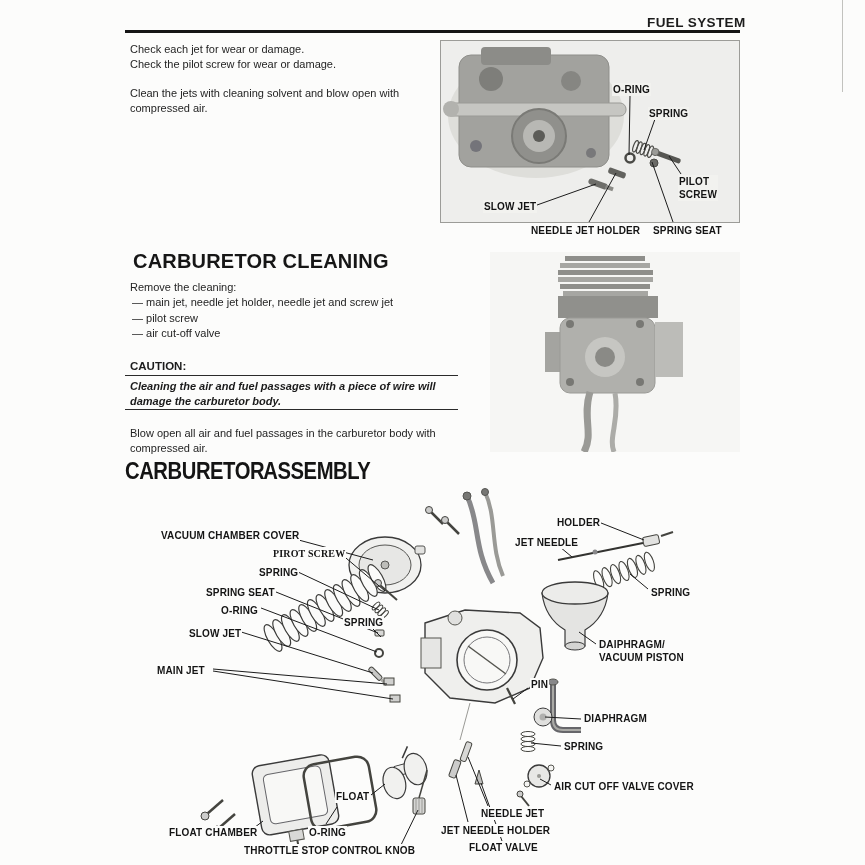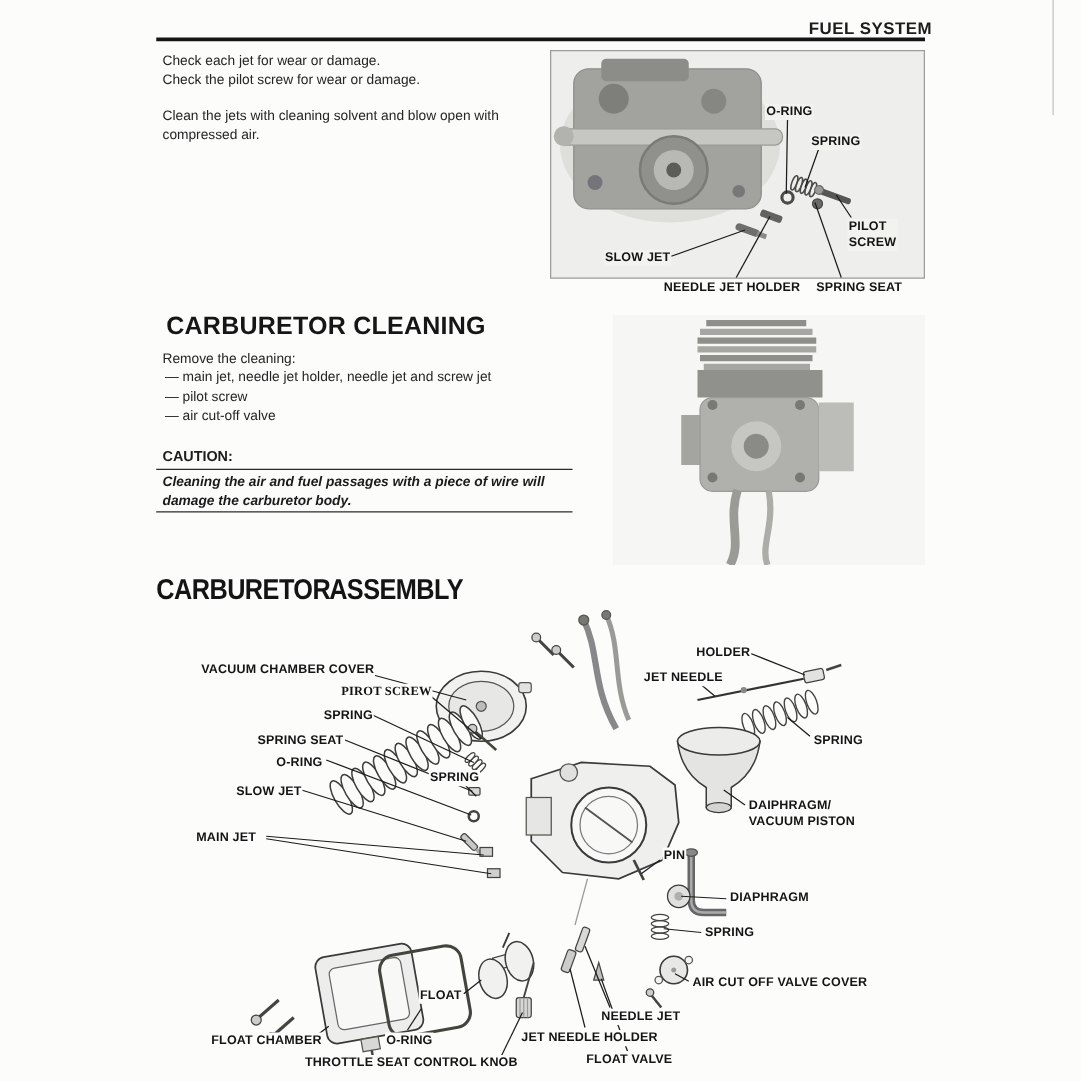--- a/index.html
+++ b/index.html
@@ -88,20 +88,21 @@
   <div class="abs para" style="left:130px; top:280px;">Remove the cleaning:</div>
   <div class="abs items" style="left:132px; top:294px; width:330px;">
     <div class="para">— main jet, needle jet holder, needle jet and screw jet</div>
     <div class="para">— pilot screw</div>
     <div class="para">— air cut-off valve</div>
   </div>
   <div class="abs caution-hd" style="left:130px; top:360px;">CAUTION:</div>
   <div class="abs thinrule" style="left:125px; top:375px; width:333px; height:1px;"></div>
   <div class="abs caution-tx" style="left:130px; top:379px; width:333px;">Cleaning the air and fuel passages with a piece of wire will damage the carburetor body.</div>
   <div class="abs thinrule" style="left:125px; top:409px; width:333px; height:1px;"></div>
+  <div class="abs para" style="left:130px; top:426px; width:322px;">Blow open all air and fuel passages in the carburetor body with compressed air.</div>
 
   <svg class="art" style="left:490px; top:252px;" width="250" height="200" viewBox="0 0 250 200">
     <rect width="250" height="200" fill="#f6f6f4"></rect>
     <g>
       <rect x="75" y="4" width="80" height="5" fill="#8e8e8a"></rect>
       <rect x="70" y="11" width="90" height="5" fill="#a6a6a2"></rect>
       <rect x="68" y="18" width="95" height="5" fill="#8e8e8a"></rect>
       <rect x="68" y="25" width="95" height="5" fill="#a6a6a2"></rect>
       <rect x="70" y="32" width="90" height="5" fill="#8e8e8a"></rect>
       <rect x="73" y="39" width="85" height="5" fill="#a6a6a2"></rect>
@@ -328,20 +329,20 @@
   <div class="lbl" style="left:556px; top:516px;">HOLDER</div>
   <div class="lbl" style="left:514px; top:536px;">JET NEEDLE</div>
   <div class="lbl" style="left:650px; top:586px;">SPRING</div>
   <div class="lbl" style="left:598px; top:638px;">DAIPHRAGM/
 VACUUM PISTON</div>
   <div class="lbl" style="left:530px; top:678px;">PIN</div>
   <div class="lbl" style="left:583px; top:712px;">DIAPHRAGM</div>
   <div class="lbl" style="left:563px; top:740px;">SPRING</div>
   <div class="lbl" style="left:553px; top:780px;">AIR CUT OFF VALVE COVER</div>
   <div class="lbl" style="left:480px; top:807px;">NEEDLE JET</div>
-  <div class="lbl" style="left:416px; top:824px;">JET NEEDLE HOLDER</div>
+  <div class="lbl" style="left:440px; top:824px;">JET NEEDLE HOLDER</div>
   <div class="lbl" style="left:335px; top:790px;">FLOAT</div>
   <div class="lbl" style="left:168px; top:826px;">FLOAT CHAMBER</div>
   <div class="lbl" style="left:308px; top:826px;">O-RING</div>
   <div class="lbl" style="left:468px; top:841px;">FLOAT VALVE</div>
-  <div class="lbl" style="left:243px; top:844px;">THROTTLE SEAT CONTROL KNOB</div>
+  <div class="lbl" style="left:243px; top:844px;">THROTTLE STOP CONTROL KNOB</div>
 
 </div>
 
 </body></html>

